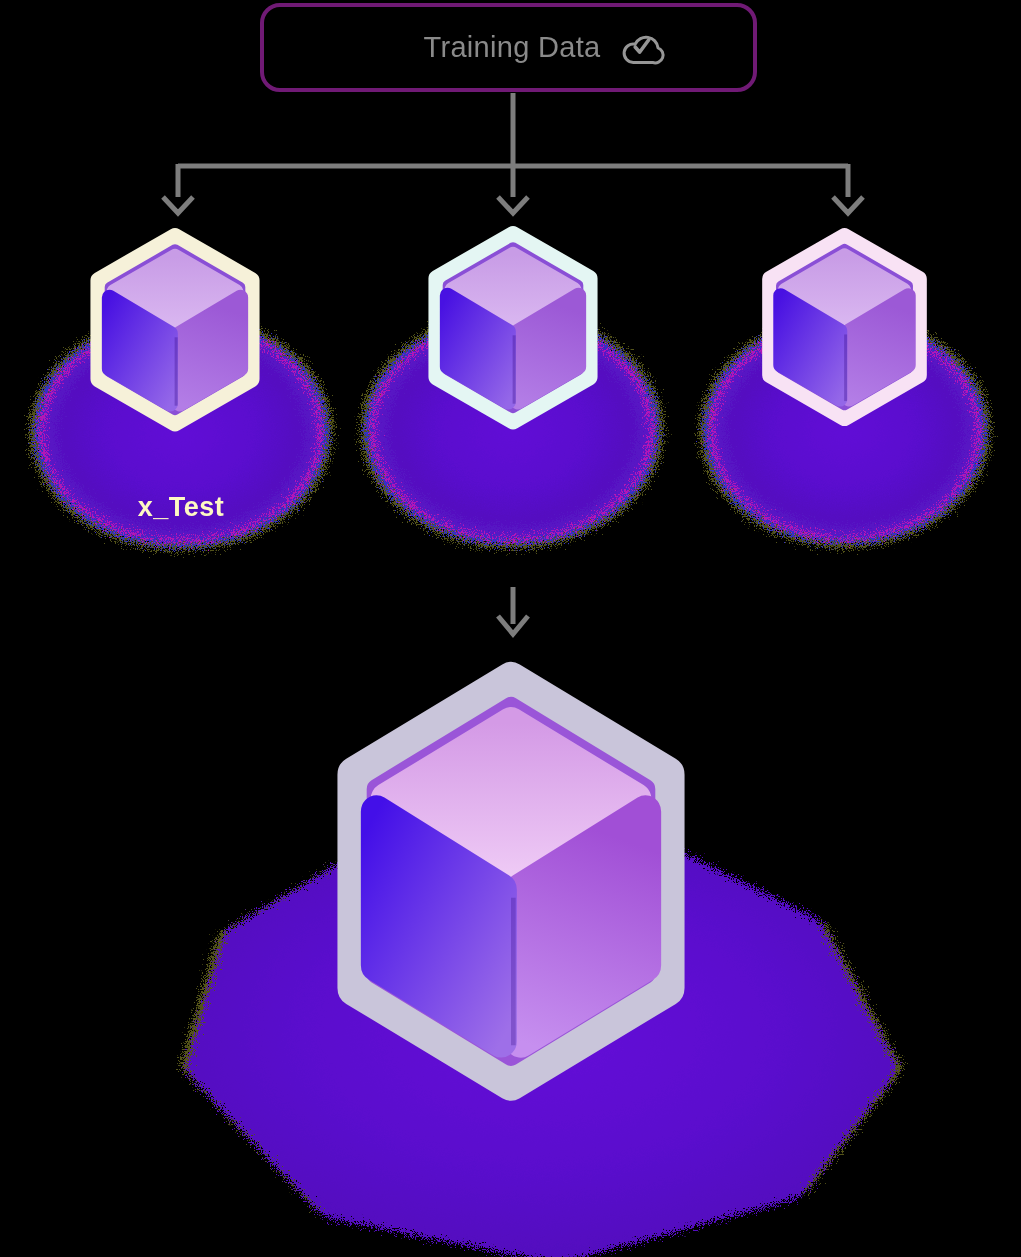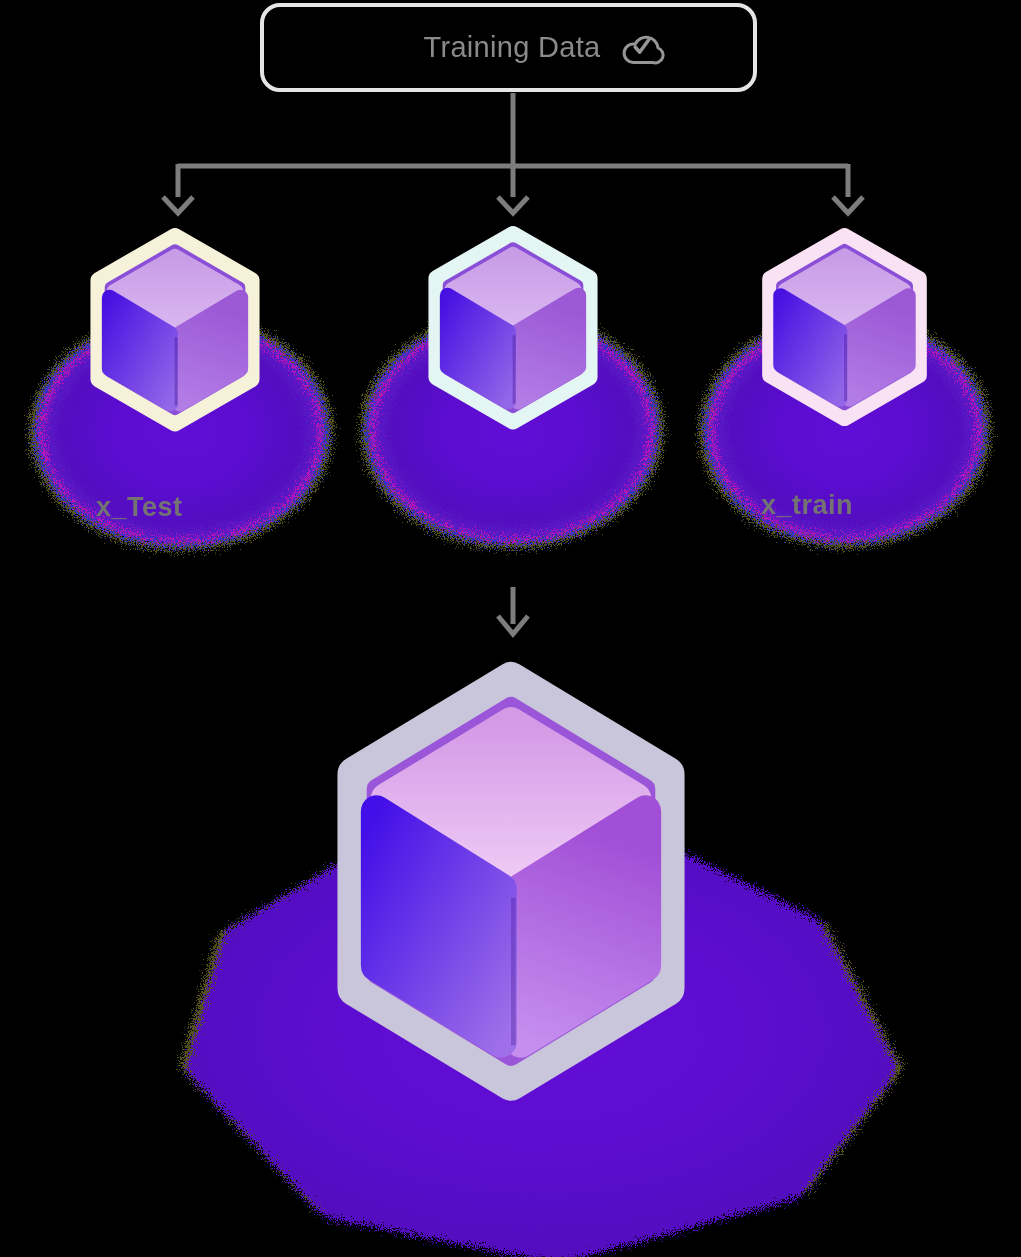--- a/index.html
+++ b/index.html
@@ -8,39 +8,40 @@
     width:1021px;height:1257px;
     background:#000;
     overflow:hidden;
     font-family:"Liberation Sans", sans-serif;
   }
   .graphics{position:absolute;left:0;top:0;}
   .training-box{
     position:absolute;
     left:260px;top:3px;width:497px;height:89px;
     box-sizing:border-box;
-    border:4px solid #e5e5e5;
+    border:4px solid #701a75;
     border-radius:20px;
     background:#000;
     display:flex;align-items:center;justify-content:center;
   }
   .training-box-inner{
     display:flex;align-items:center;gap:17px;
     transform:translateX(37px);
   }
   .training-title{
     color:#8a8a8a;
     font-size:29px;
     font-weight:500;
     letter-spacing:0.3px;
   }
   .node-label{
     position:absolute;
     width:170px;
-    color:#737373;
+    text-align:center;
+    color:#fef9c3;
     font-size:27px;
     font-weight:600;
     letter-spacing:0.5px;
   }
   .lbl-1{left:96px;top:492px;}
   .lbl-2{left:427px;top:490px;}
   .lbl-3{left:761px;top:490px;}
 </style>
 </head>
 <body>
@@ -175,15 +176,14 @@
     <div class="training-box-inner">
       <span class="training-title">Training Data</span>
       <svg width="50" height="40" viewBox="0 0 24 20" fill="none" stroke="#969696" stroke-width="1.5" stroke-linecap="round" stroke-linejoin="round">
         <path d="M17.3 17.2H7.6a4.6 4.6 0 1 1 1-9.1 6 6 0 0 1 11.4 1.8 3.7 3.7 0 0 1-2.7 7.3Z"></path>
         <path d="M8.6 9.5l2.2 2.6 4.6-6.2" stroke-width="1.8"></path>
       </svg>
     </div>
   </div>
 
   <div class="node-label lbl-1">x_Test</div>
-  <div class="node-label lbl-3">x_train</div>
 
 </div>
 
 </body></html>

